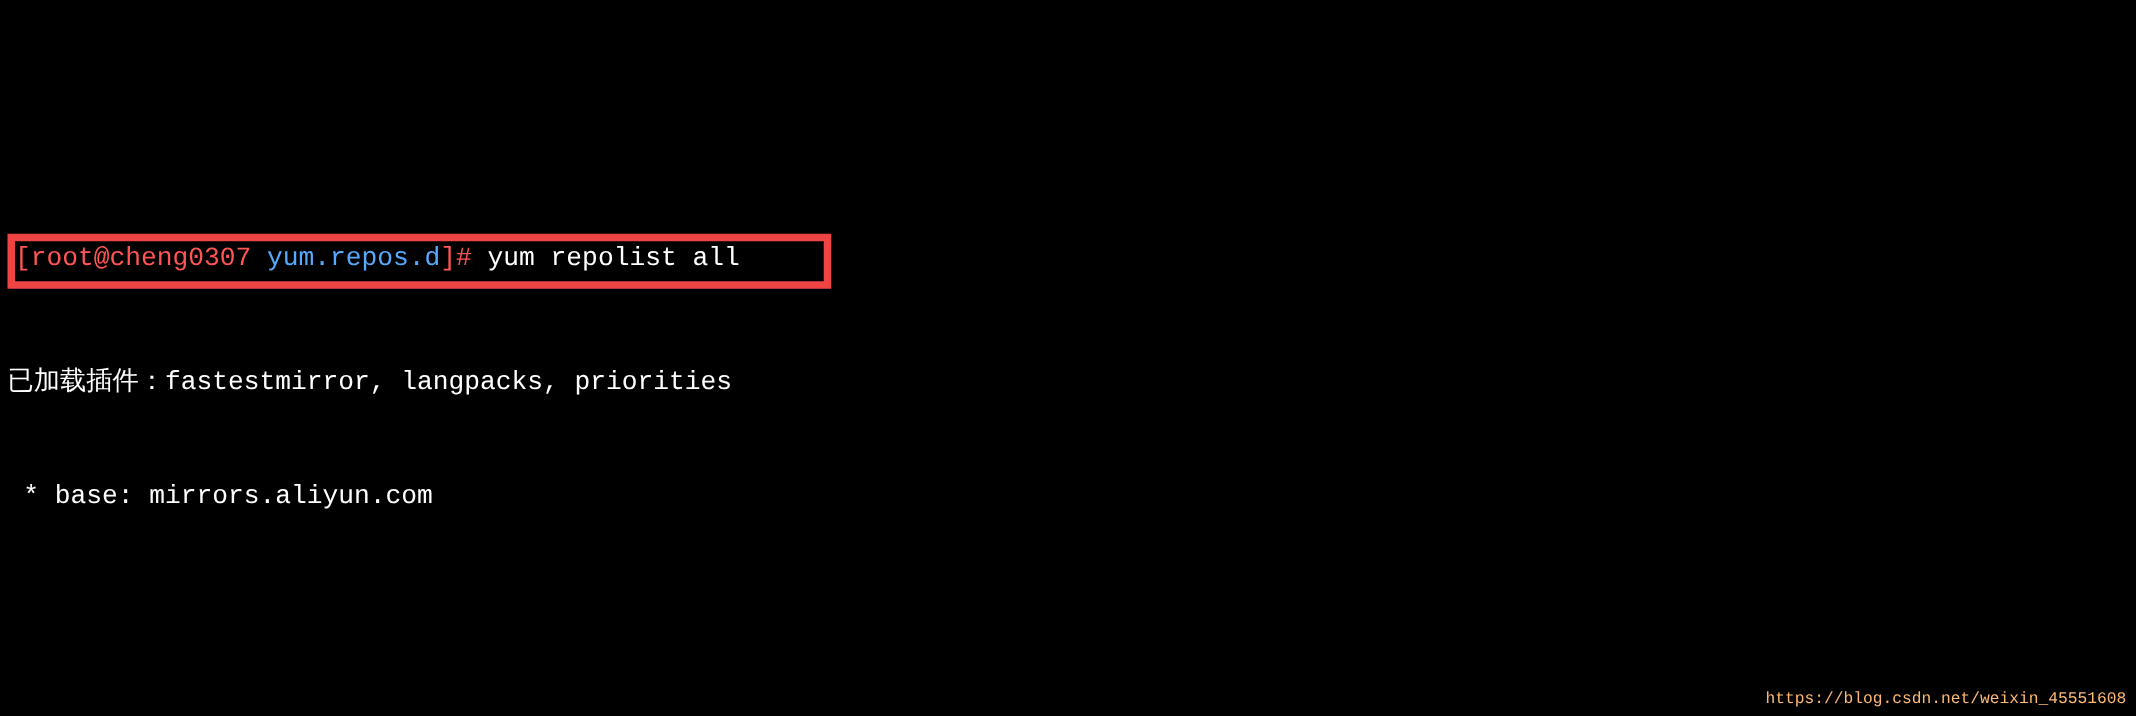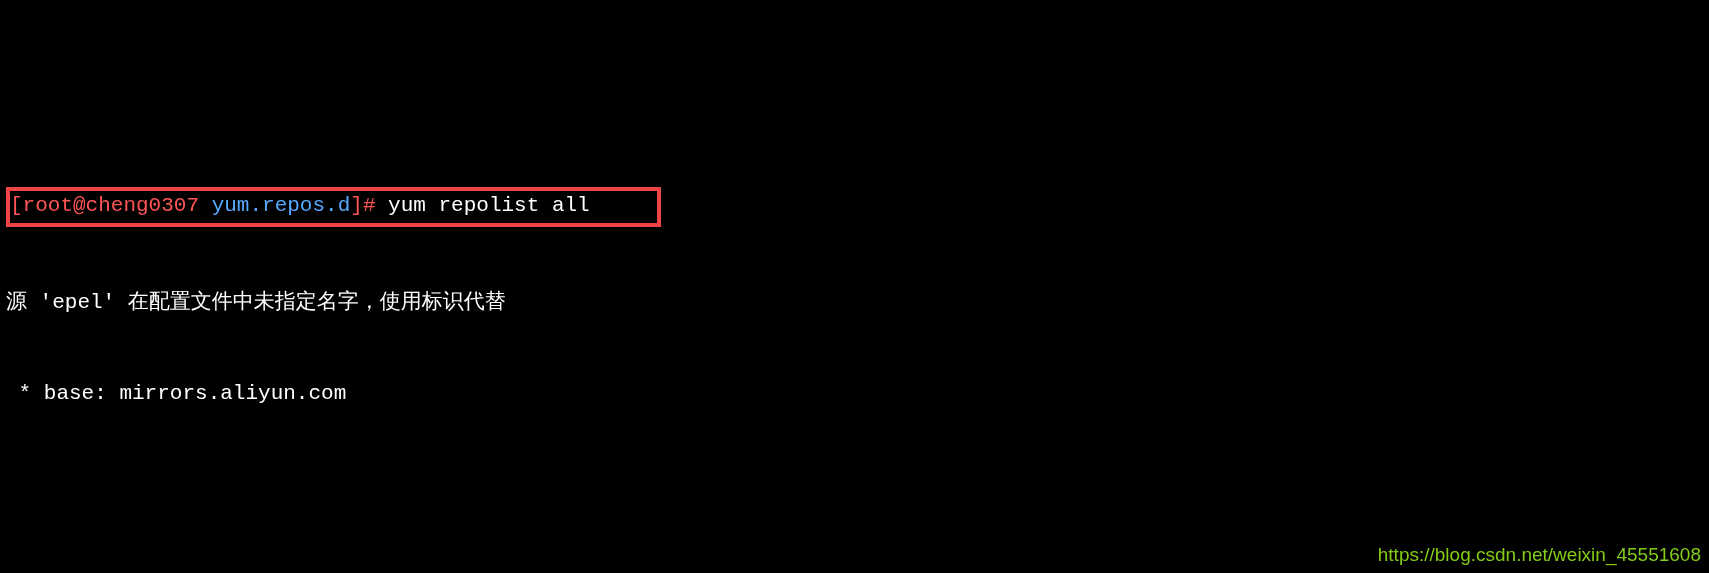--- a/index.html
+++ b/index.html
@@ -27,44 +27,44 @@
       color: #55aaff;
     }
     .prompt-symbol {
       color: #ff5555;
     }
     .command {
       color: #ffffff;
       display: inline-block;
     }
     .highlight-box {
-      border: 4px solid #ef4444;
+      border: 6px solid #ef4444;
       display: inline-block;
       padding: 0 4px 2px 0;
     }
     .line {
       display: block;
     }
     .watermark {
       position: absolute;
       bottom: 4px;
       right: 8px;
-      color: #84cc16;
-      font-size: 19px;
-      font-family: Liberation Sans, sans-serif;
+      color: #fdba74;
+      font-size: 13px;
+      font-family: Liberation Mono, monospace;
     }
   </style>
 </head>
 <body>
 
 
 
 <div>
   <span class="line"><span class="highlight-box"><span class="prompt-user-host">[root@cheng0307 </span><span class="prompt-path">yum.repos.d</span><span class="prompt-user-host">]</span><span class="prompt-symbol">#</span><span class="command"> yum repolist all     </span></span></span>
-  <span class="line">源 'epel' 在配置文件中未指定名字，使用标识代替</span>
+  <span class="line">已加载插件：fastestmirror, langpacks, priorities</span>
   <span class="line"> * base: mirrors.aliyun.com</span>
   
   
   
 
   
 
   
 
   

